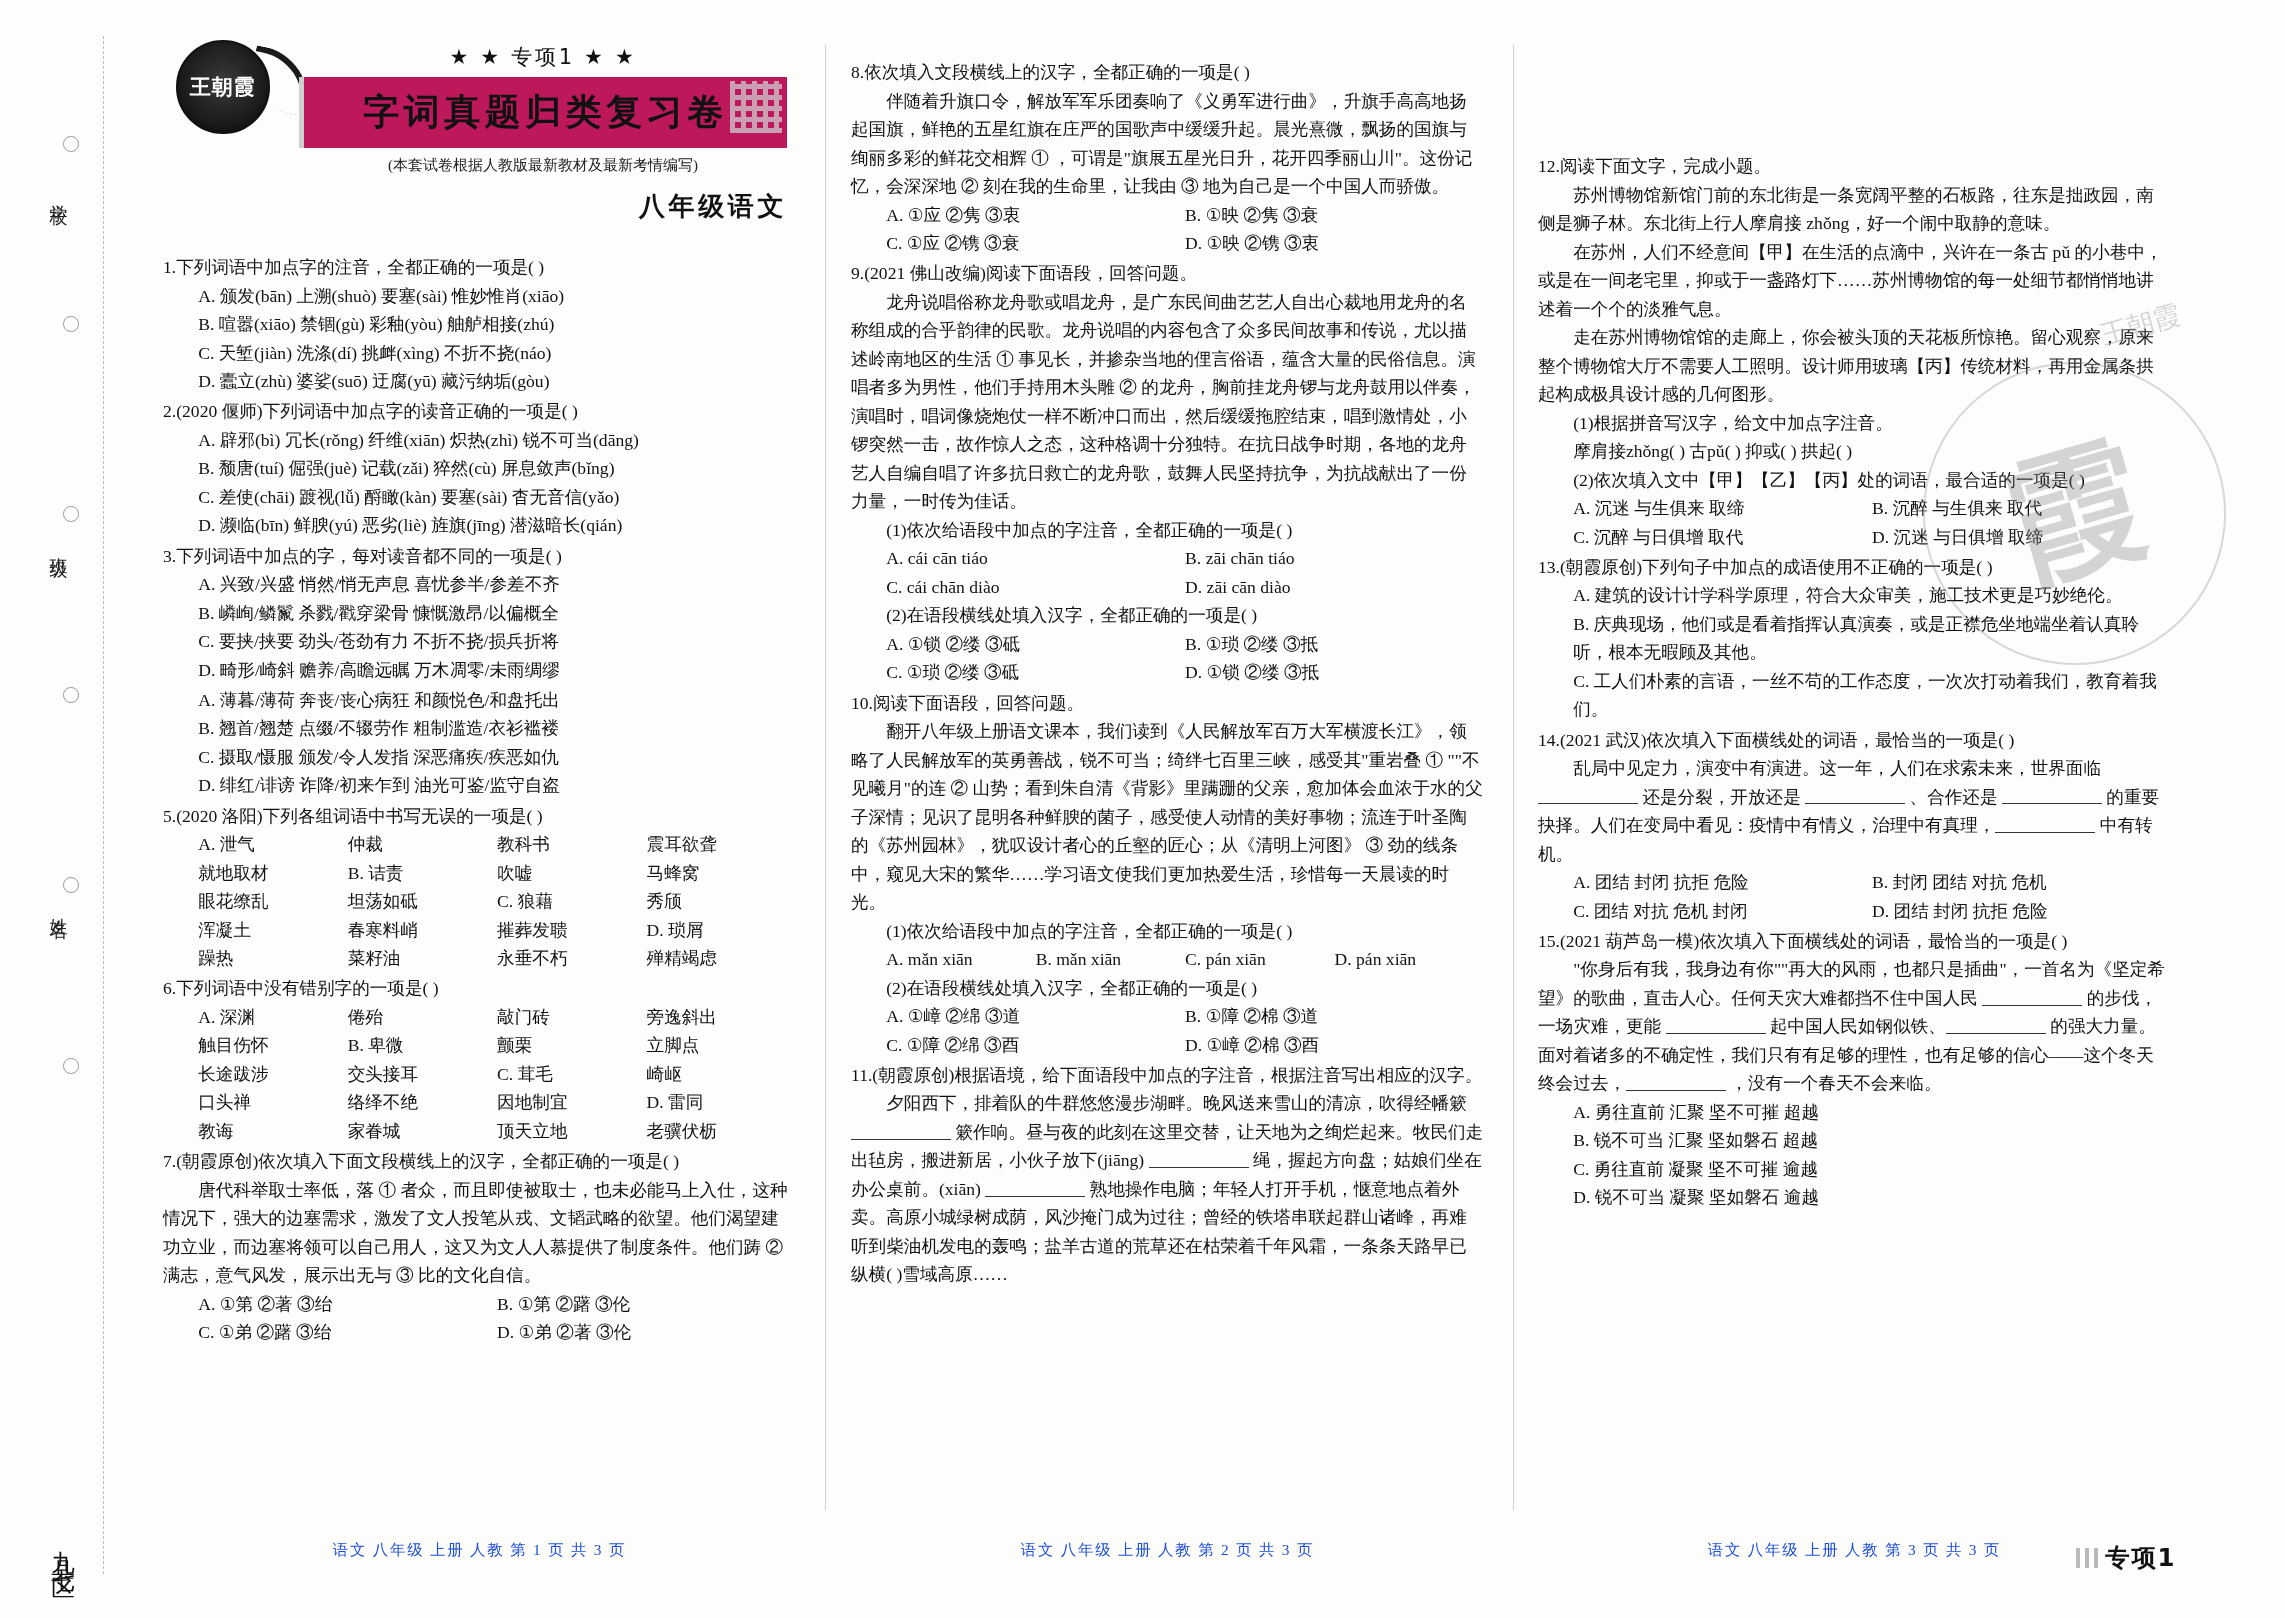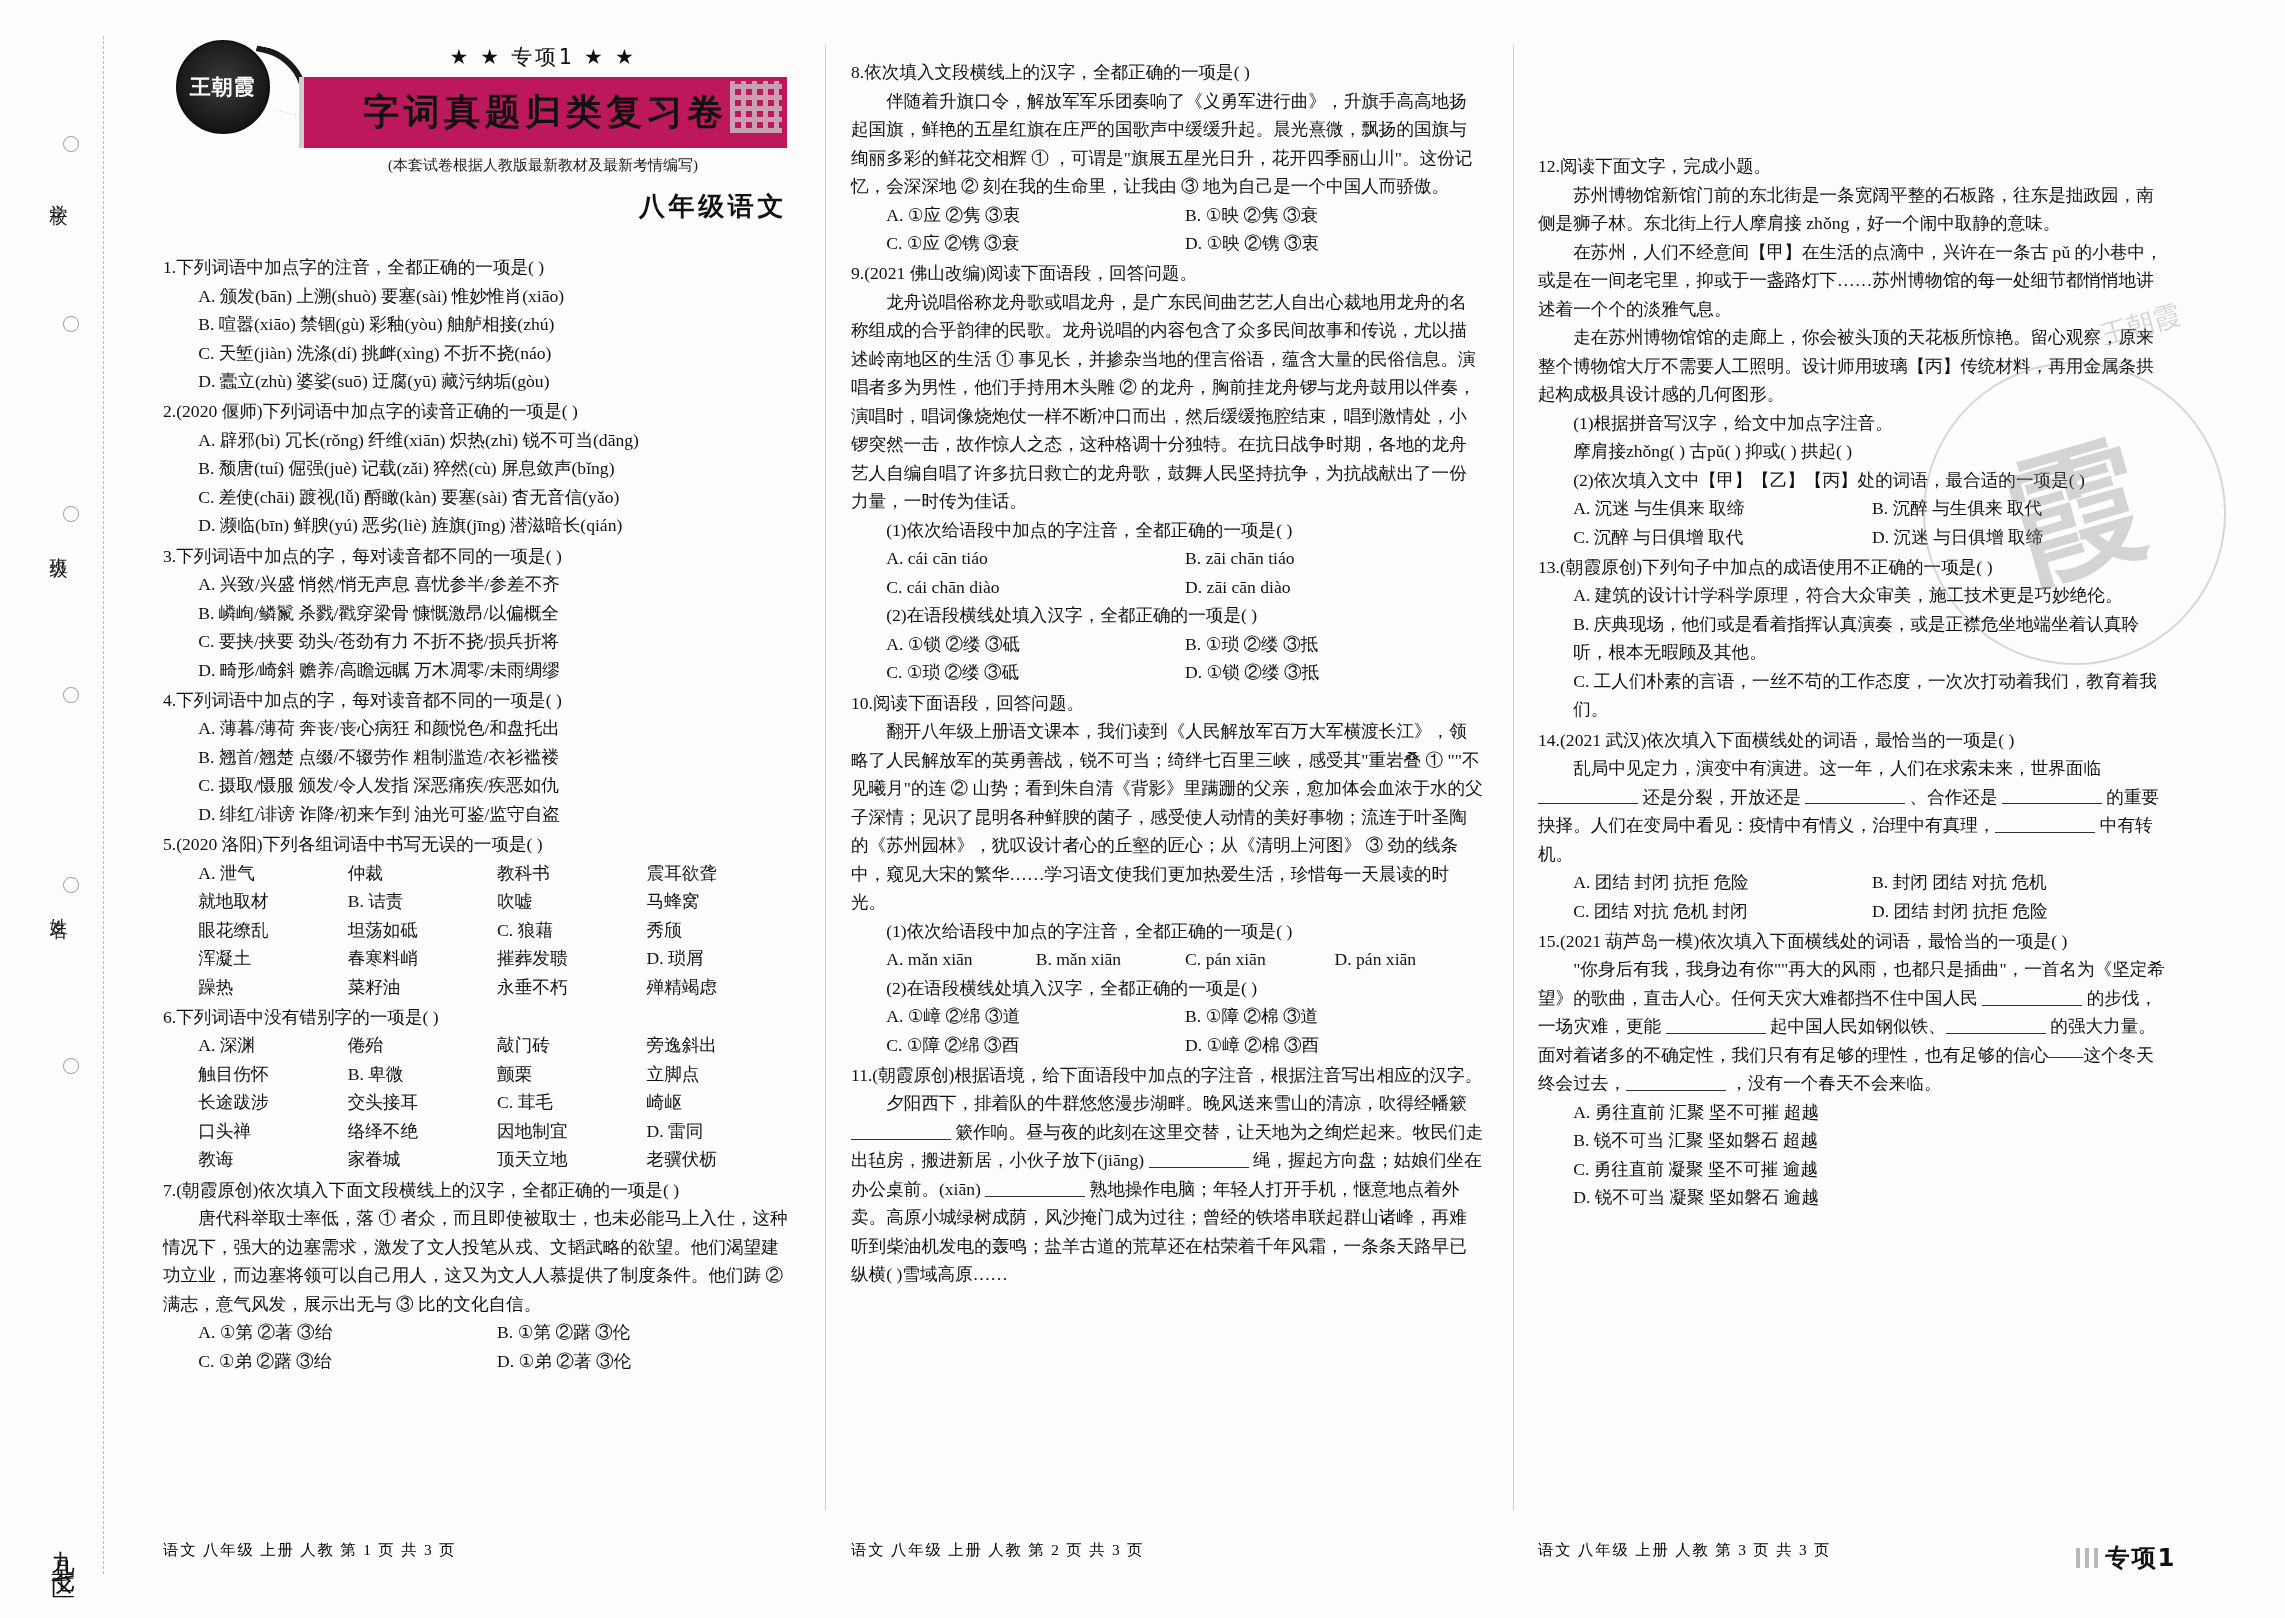--- a/index.html
+++ b/index.html
@@ -149,23 +149,24 @@
   .o4 .opt{width:25%;}
   .o2 .opt{width:50%;}
   .o1 .opt{width:100%;}
   .oIndent{padding-left:2em;}
   .blank{display:inline-block;border-bottom:0.9px solid #333;min-width:52px;height:1em;vertical-align:-1.8px;}
   .blankL{min-width:100px;}
   .footer{
     position:absolute;
     bottom:-25px;
     width:633px;
+    text-align:center;
     font-size:15.4px;
     letter-spacing:1.8px;
-    color:#000000;
+    color:#1d4ed8;
   }
   .tag{
     position:absolute;
     right:-5.4px;bottom:-40px;
     font-size:24.4px;font-weight:bold;letter-spacing:1.8px;
     font-family:"DejaVu Sans", sans-serif;
   }
   .tag .blk{
     display:inline-block;width:23.5px;height:20px;
     background:
@@ -264,21 +265,20 @@
           <div class="q-stem"><span>3.</span><span>下列词语中加点的字，每对读音都不同的一项是(     )</span></div>
           <div class="opts o1 oIndent">
             <div class="opt">A. 兴致/兴盛        悄然/悄无声息        喜忧参半/参差不齐</div>
             <div class="opt">B. 嶙峋/鳞鬣        杀戮/戳穿梁骨        慷慨激昂/以偏概全</div>
             <div class="opt">C. 要挟/挟要        劲头/苍劲有力        不折不挠/损兵折将</div>
             <div class="opt">D. 畸形/崎斜        赡养/高瞻远瞩        万木凋零/未雨绸缪</div>
           </div>
         </div>
 
         <div class="q">
-          <div class="q-stem"><span>4.</span><span>下列词语中加点的字，每对读音都不同的一项是(     )</span></div>
           <div class="opts o1 oIndent">
             <div class="opt">A. 薄暮/薄荷        奔丧/丧心病狂        和颜悦色/和盘托出</div>
             <div class="opt">B. 翘首/翘楚        点缀/不辍劳作        粗制滥造/衣衫褴褛</div>
             <div class="opt">C. 摄取/慑服        颁发/令人发指        深恶痛疾/疾恶如仇</div>
             <div class="opt">D. 绯红/诽谤        诈降/初来乍到        油光可鉴/监守自盗</div>
           </div>
         </div>
 
         <div class="q">
           <div class="q-stem"><span>5.</span><span>(2020 洛阳)下列各组词语中书写无误的一项是(     )</span></div>

